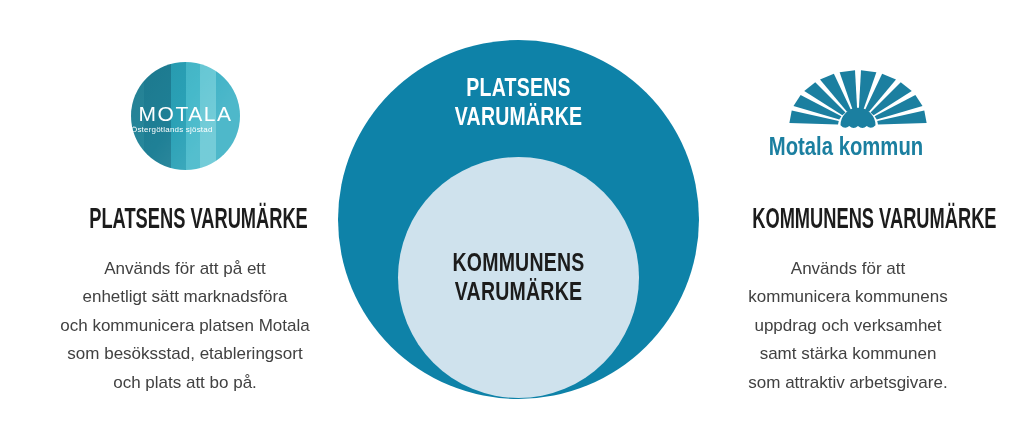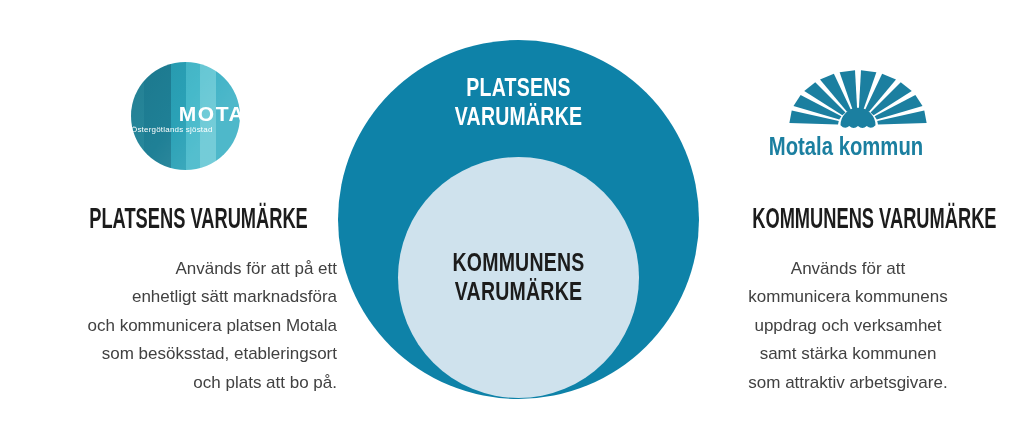--- a/index.html
+++ b/index.html
@@ -24,24 +24,23 @@
       #46b9ca 50%, #46b9ca 63%,
       #68c8d5 63%, #68c8d5 78%,
       #3fb2c6 78%, #3fb2c6 100%);
   }
   .place-logo::after{ 
     content:"";position:absolute;inset:0;border-radius:50%;
     background:linear-gradient(125deg, rgba(0,45,60,0.10) 0%, rgba(0,45,60,0) 45%, rgba(255,255,255,0.08) 70%);
   }
   .place-logo .wordmark{
     position:absolute;left:0;top:41px;width:100%;
-    text-align:center;color:#ffffff;font-weight:bold;
+    text-align:center;color:#ffffff;font-weight:normal;
     font-size:21px;line-height:21px;letter-spacing:1.5px;
     z-index:2;
-    margin-left:42px;
   }
   .place-logo .tagline{
     position:absolute;left:0;top:63px;width:100%;
     text-align:left;color:#ffffff;
     font-size:8px;line-height:9px;letter-spacing:0.2px;
     z-index:2;
   }
   .side-heading{
     position:absolute;width:304px;
     text-align:center;color:var(--heading,#1c1c1c);
@@ -49,21 +48,21 @@
     transform:scaleX(0.63);transform-origin:50% 50%;
     white-space:nowrap;
   }
   .side-body{
     position:absolute;width:304px;
     text-align:center;color:var(--bodytext,#414141);
     font-size:17px;line-height:28.4px;
     white-space:pre-line;
   }
   .heading-left{left:33px;top:203px;}
-  .body-left{left:33px;top:255px;text-align:right;}
+  .body-left{left:33px;top:255px;}
   
   .outer-circle{
     position:absolute;left:338px;top:40px;width:361px;height:359px;
     border-radius:50%;background:var(--teal,#0e82a8);
   }
   .inner-circle{
     position:absolute;left:398px;top:157px;width:241px;height:241px;
     border-radius:50%;background:var(--lightblue,#cfe2ed);
   }
   .circle-label{

